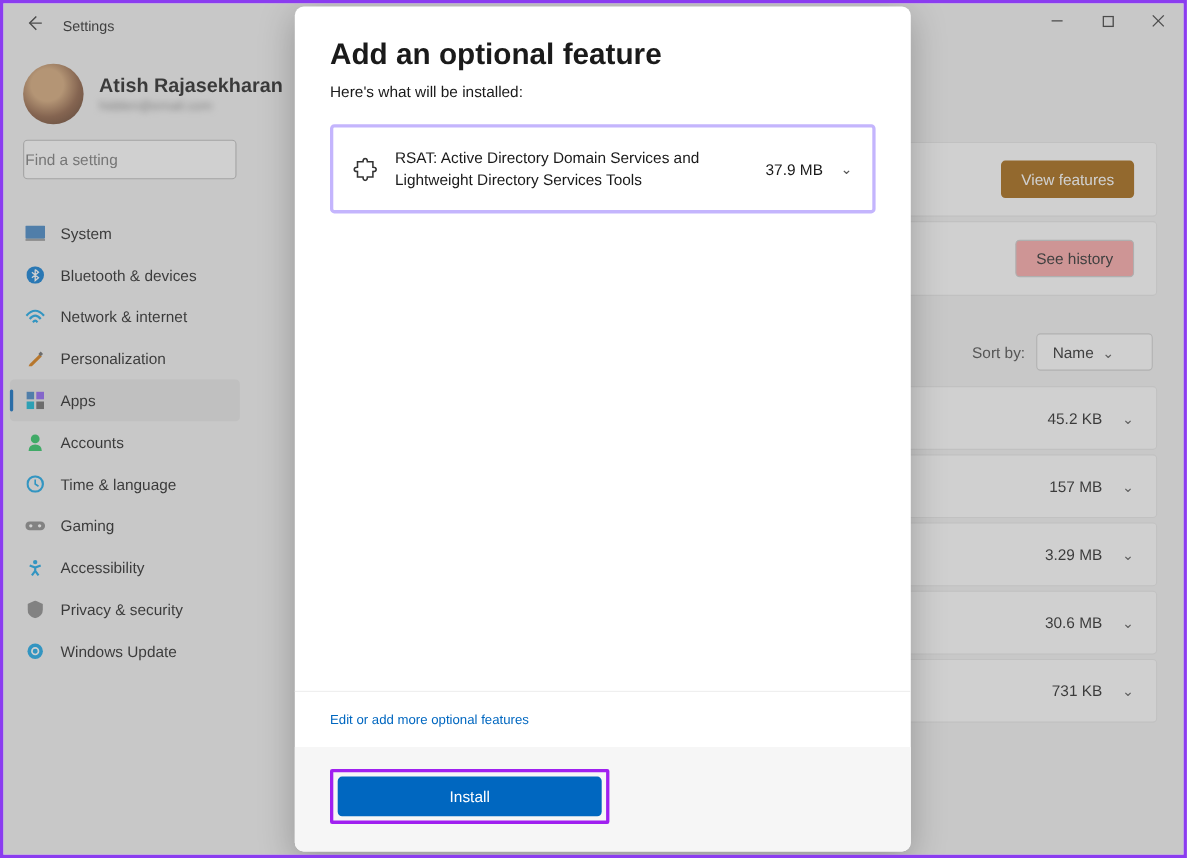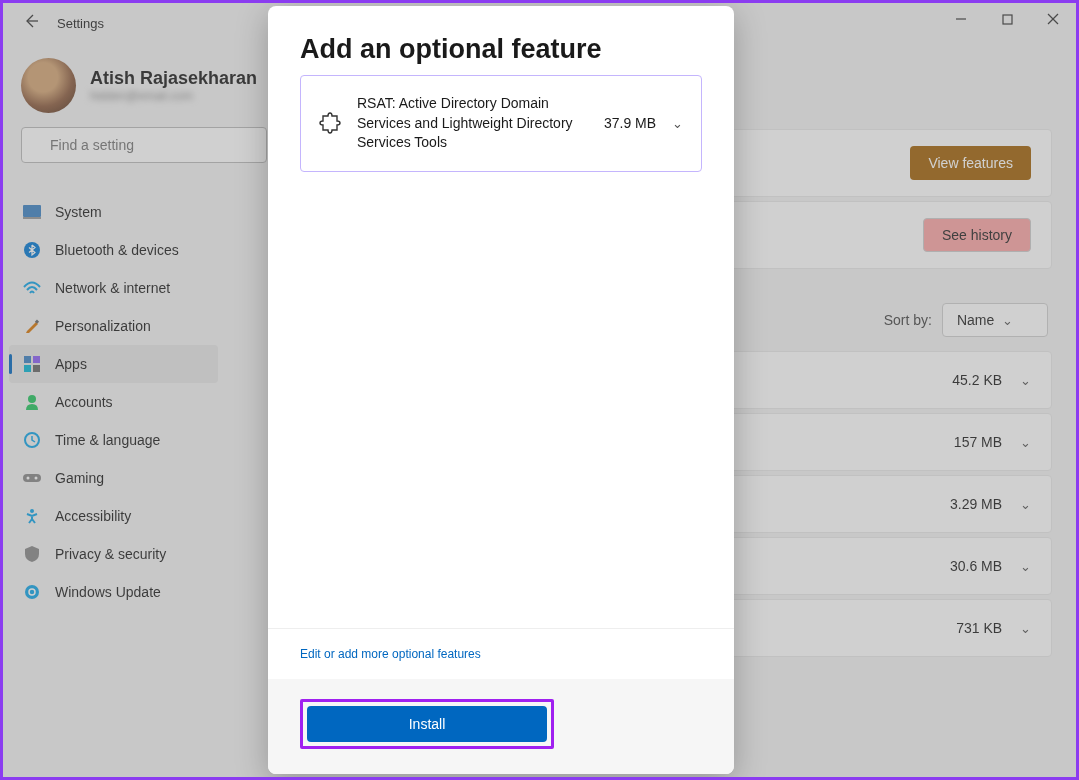--- a/index.html
+++ b/index.html
@@ -7,43 +7,43 @@
 .window-controls { position: absolute; top: 0; right: 0; display: flex; gap: 0; z-index: 1; }
 .wc-btn { width: 46px; height: 32px; display: flex; align-items: center; justify-content: center; font-size: 14px; color: #333; }
 .header { display: flex; align-items: center; padding: 10px 20px; gap: 18px; }
 .back-btn { font-size: 18px; color: #333; }
 .title { font-size: 13px; color: #222; }
 .profile { display: flex; align-items: center; padding: 14px 20px 14px 18px; gap: 14px; }
 .avatar { width: 55px; height: 55px; border-radius: 50%; background: radial-gradient(circle at 40% 35%, #d4a574 30%, #8b5a3c 60%, #4a2c1a 100%); }
 .profile-info .name { font-size: 18px; font-weight: 600; color: #1a1a1a; }
 .profile-info .email { font-size: 12px; color: #888; filter: blur(3px); }
 .search-wrap { padding: 0 18px 18px; }
-.search { width: 246px; padding: 9px 28px; border: 1px solid #bbb; border-radius: 4px; background: #fff; font-size: 14px; color: #4d7c0f; outline: none; }
+.search { width: 194px; padding: 9px 1px; border: 1px solid #bbb; border-radius: 4px; background: #fff; font-size: 14px; color: #4d7c0f; outline: none; }
 .sidebar { width: 221px; position: absolute; top: 190px; left: 0; bottom: 0; }
 .nav-item { display: flex; align-items: center; gap: 14px; padding: 10px 20px; font-size: 14px; color: #1a1a1a; position: relative; }
 .nav-item.active { background: #e6e6e6; border-radius: 4px; margin: 0 6px; padding-left: 14px; }
 .nav-item.active::before { content: ""; position: absolute; left: 0; top: 9px; bottom: 9px; width: 3px; background: #0067c0; border-radius: 2px; }
 .nav-icon { width: 18px; height: 18px; display: flex; align-items: center; justify-content: center; }
 
 .content { position: absolute; left: 285px; right: 0; top: 60px; bottom: 0; padding: 0 24px; }
 .row-card { background: #fff; border: 1px solid #e8e8e8; border-radius: 4px; padding: 16px 20px; margin-bottom: 4px; display: flex; align-items: center; justify-content: flex-end; gap: 16px; }
 .view-features-btn { background: #a16207; color: #fff; border: none; padding: 9px 18px; border-radius: 4px; font-size: 14px; }
 .history-btn { background: #fca5a5; border: 1px solid #ccc; padding: 8px 18px; border-radius: 4px; font-size: 14px; color: #222; }
 .sort-row { display: flex; align-items: center; justify-content: flex-end; gap: 10px; padding: 30px 4px 14px; font-size: 14px; color: #444; }
 .sort-select { background: #fff; border: 1px solid #d0d0d0; border-radius: 4px; padding: 8px 34px 8px 14px; font-size: 14px; position: relative; color: #222; }
 .list-row { background: #fff; border: 1px solid #e8e8e8; border-radius: 4px; padding: 20px 20px; margin-bottom: 4px; display: flex; align-items: center; justify-content: flex-end; gap: 18px; }
 .size-text { font-size: 14px; color: #1a1a1a; text-align: right; }
 .chevron { font-size: 13px; color: #555; }
 
 .overlay { position: absolute; inset: 0; background: rgba(120,120,120,0.35); z-index: 10; }
-.modal { position: absolute; left: 265px; top: 3px; width: 466px; bottom: 3px; background: #fff; border-radius: 8px; z-index: 20; box-shadow: 0 8px 32px rgba(0,0,0,0.25); display: flex; flex-direction: column; }
+.modal { position: absolute; left: 265px; top: 3px; width: 560px; bottom: 3px; background: #fff; border-radius: 8px; z-index: 20; box-shadow: 0 8px 32px rgba(0,0,0,0.25); display: flex; flex-direction: column; }
 .modal-body { padding: 28px 32px 0; flex: 1; overflow: hidden; }
 .modal-title { font-size: 27px; font-weight: 600; color: #1a1a1a; margin-bottom: 10px; }
 .modal-sub { font-size: 14px; color: #1a1a1a; margin-bottom: 22px; }
-.feature-card { border: 1px solid #c4b5fd; border-radius: 4px; padding: 18px 18px; display: flex; align-items: center; gap: 16px; }
+.feature-card { border: 3px solid #c4b5fd; border-radius: 4px; padding: 18px 18px; display: flex; align-items: center; gap: 16px; }
 .feature-icon { width: 22px; height: 22px; color: #333; }
 .feature-name { flex: 1; font-size: 14px; color: #1a1a1a; line-height: 1.4; }
 .feature-size { font-size: 14px; color: #1a1a1a; }
 .edit-link { color: #0067c0; font-size: 12px; padding: 0 32px 18px; border-top: 1px solid #eee; padding-top: 18px; margin-top: auto; }
 .modal-footer { background: #f6f6f6; padding: 20px 32px 25px; display: flex; gap: 10px; border-bottom-left-radius: 8px; border-bottom-right-radius: 8px; }
 .install-wrap { border: 3px solid #a020f0; padding: 4px; border-radius: 2px; }
 .install-btn { background: #0067c0; color: #fff; border: none; width: 240px; padding: 10px 0; border-radius: 4px; font-size: 14px;}
 .cancel-btn { background: #fff; border: 1px solid #ccc; flex: 1; padding: 10px 0; border-radius: 4px; font-size: 14px; color: #1a1a1a; }
 .flex-spacer { flex: 1; }
 </style>
@@ -226,20 +226,21 @@
       <span class="size-text">731 KB</span>
       <span class="chevron">⌄</span>
     </div>
 </div>
 
 <div class="overlay"></div>
 
 <div class="modal">
   <div class="modal-body">
     <div class="modal-title">Add an optional feature</div>
+    <div class="modal-sub">Here's what will be installed:</div>
     <div class="feature-card">
       <span class="feature-icon">
         <svg width="22" height="22" viewBox="0 0 22 22">
             <path d="M4 4 L9 4 Q9 1 11 1 Q13 1 13 4 L18 4 L18 9 Q21 9 21 11 Q21 13 18 13 L18 18 L13 18 Q13 21 11 21 Q9 21 9 18 L4 18 L4 13 Q1 13 1 11 Q1 9 4 9 Z" fill="none" stroke="#333" stroke-width="1.4"></path>
           </svg>
       </span>
       <div class="feature-name">RSAT: Active Directory Domain Services and Lightweight Directory Services Tools</div>
       <div class="feature-size">37.9 MB</div>
       <span class="chevron">⌄</span>
     </div>

